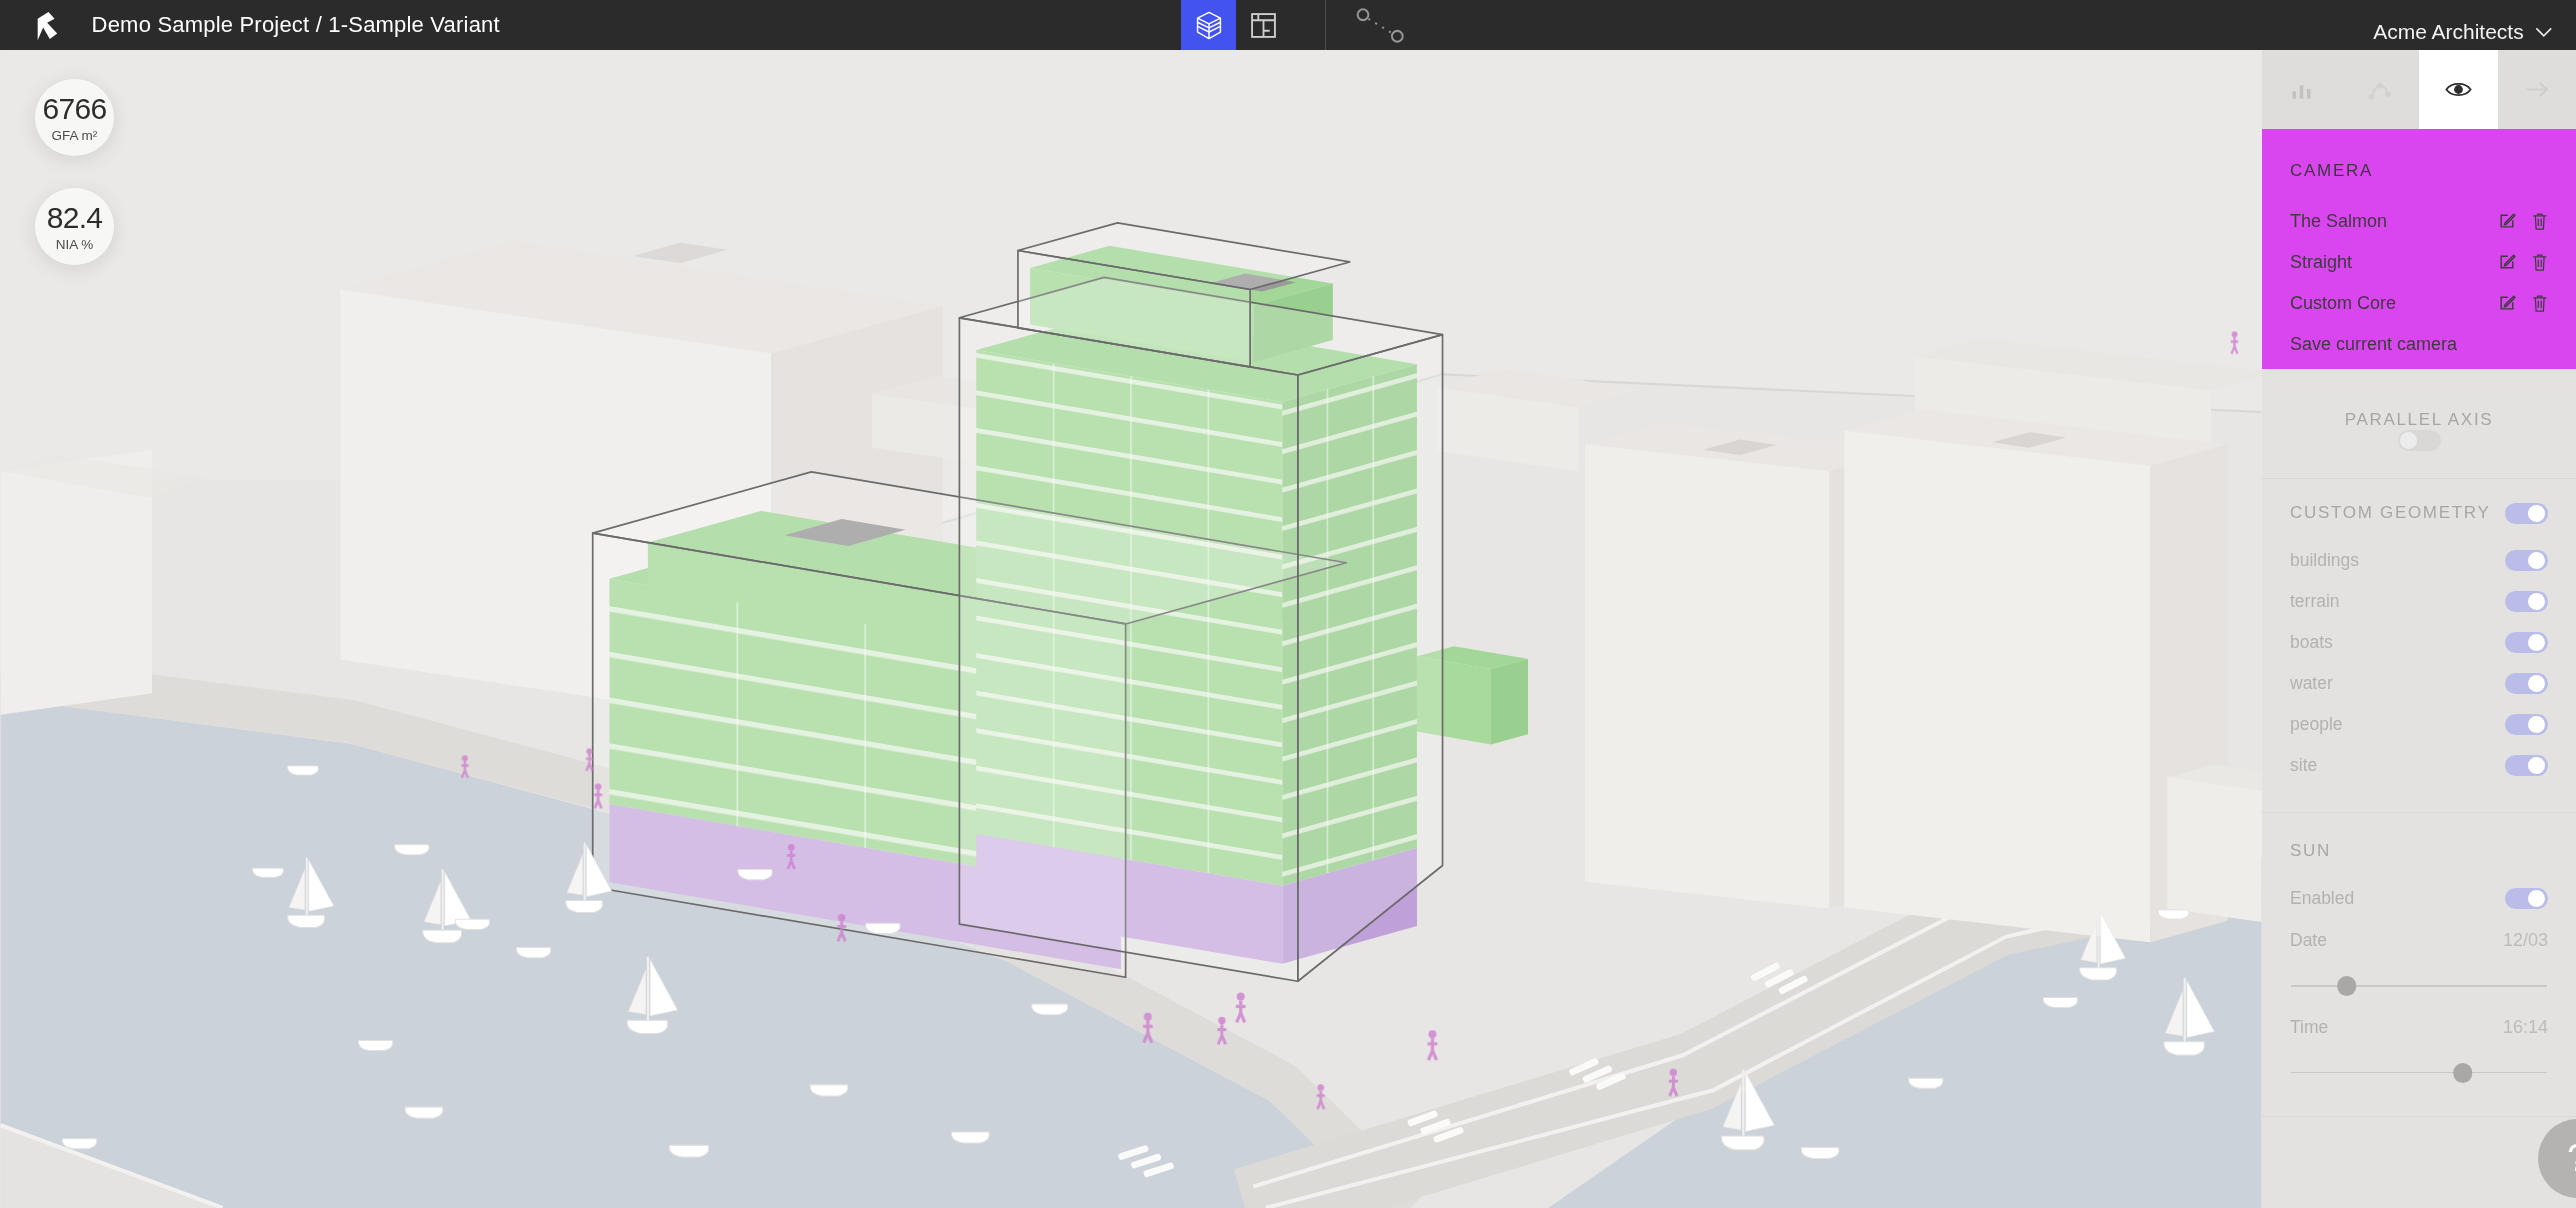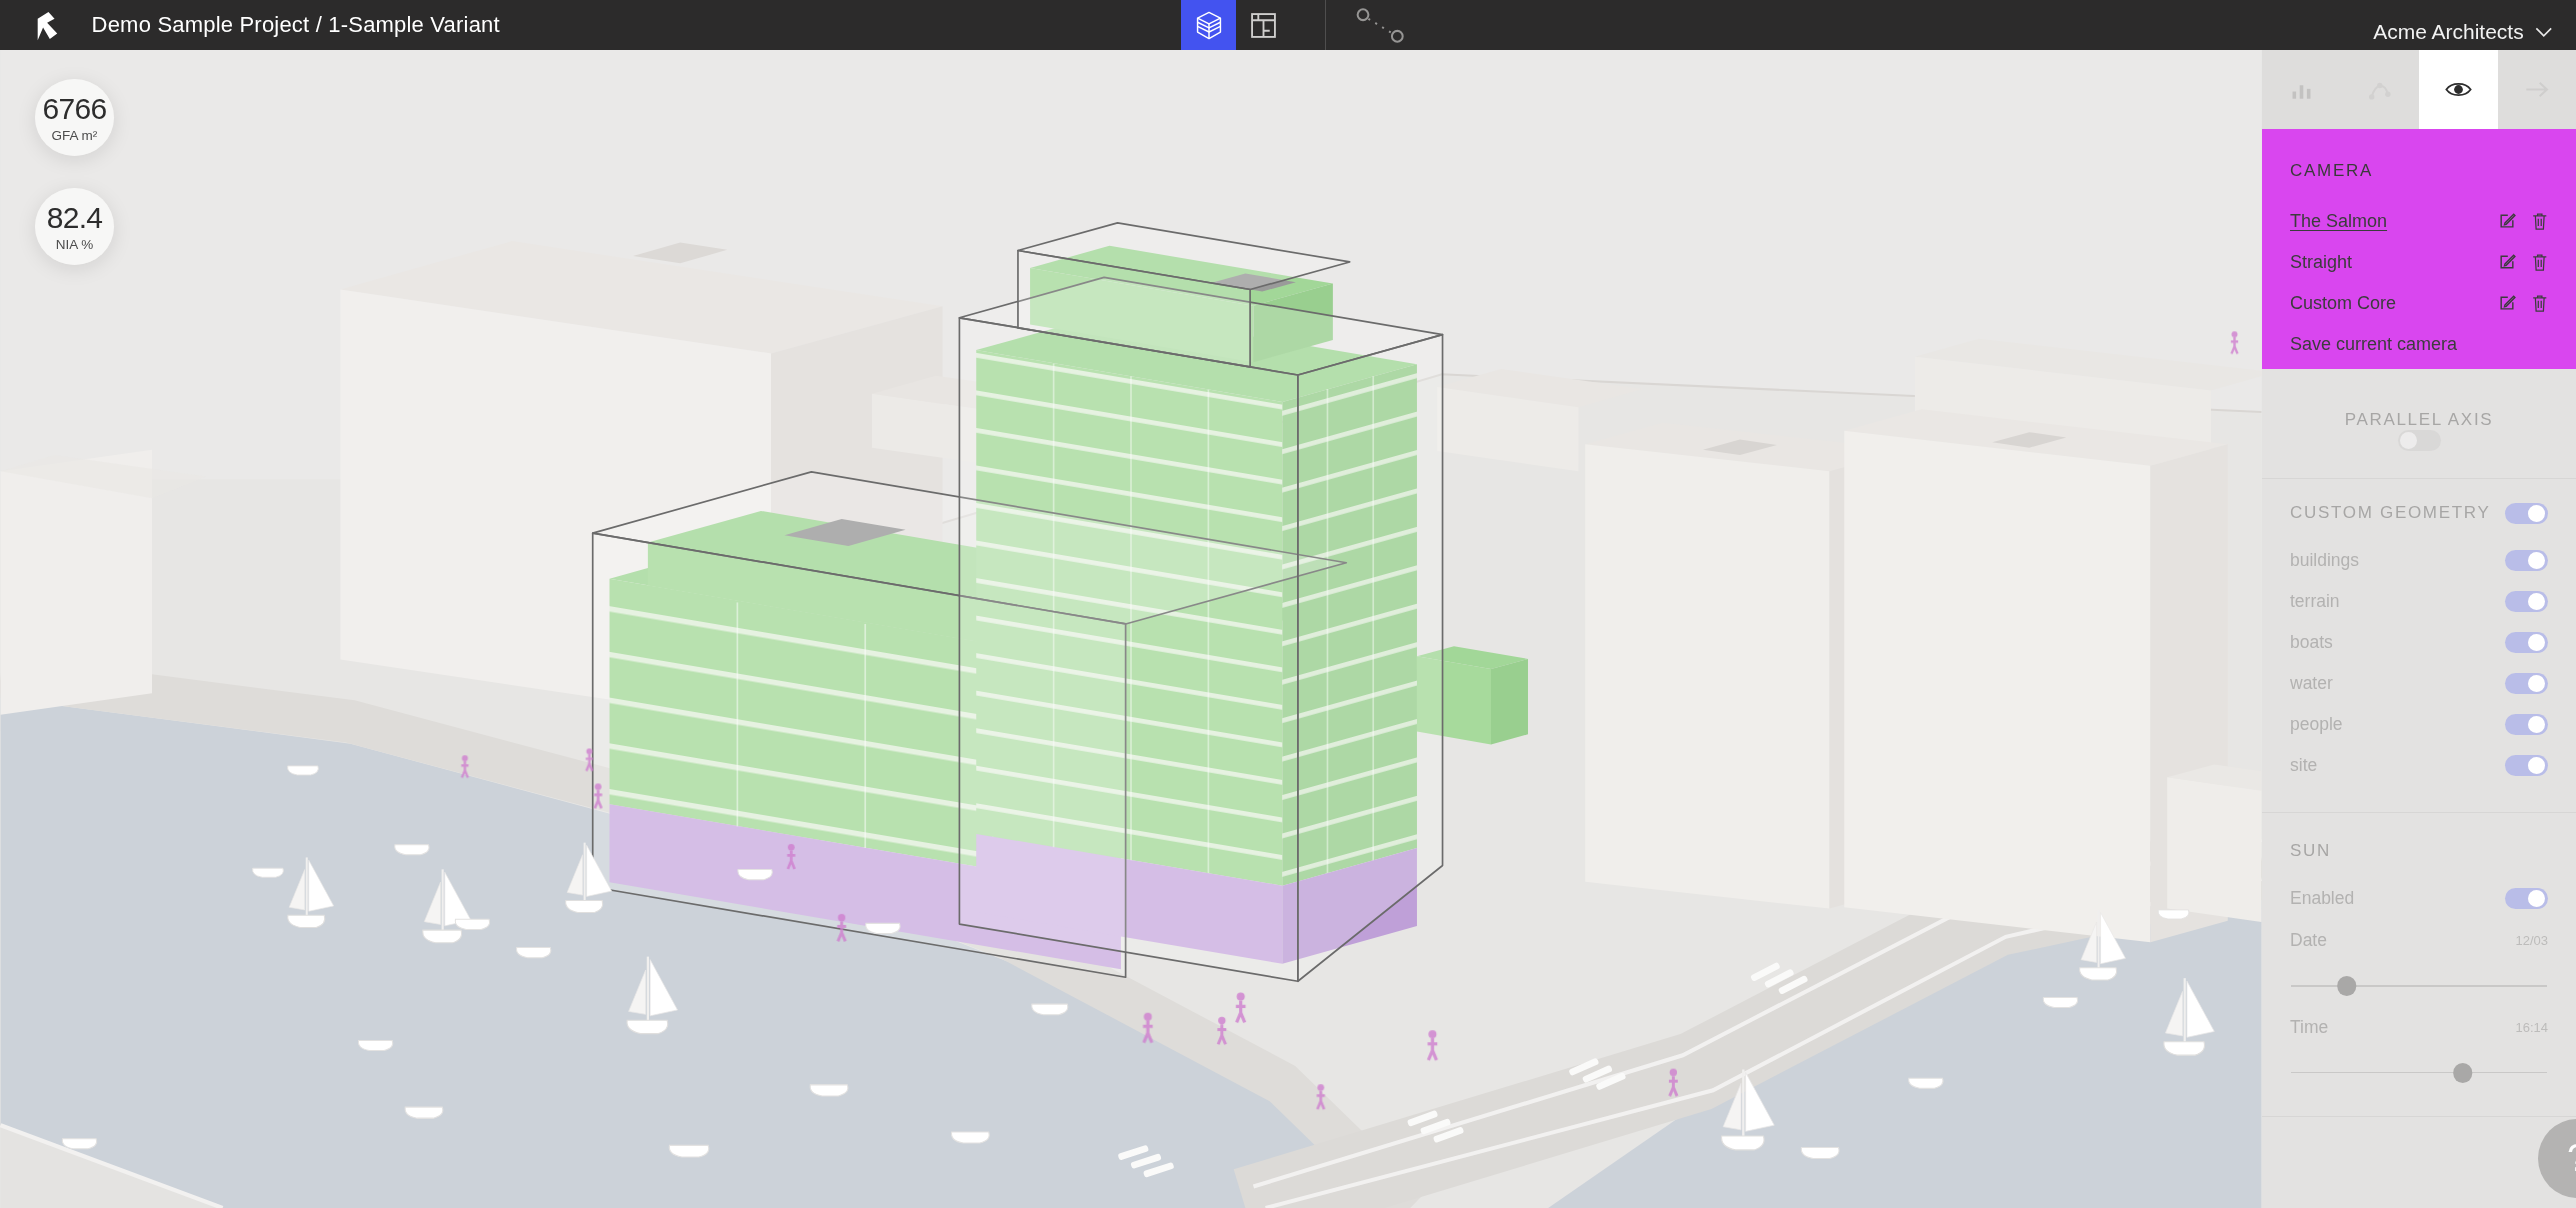--- a/index.html
+++ b/index.html
@@ -28,29 +28,29 @@
   .viewport{position:absolute;left:0;top:50px;width:2262px;height:1158px;}
   
   .panel{position:absolute;left:2262px;top:50px;width:314px;height:1158px;background:#e3e2e1;z-index:8;}
   .tabs{display:grid;grid-template-columns:repeat(4,1fr);height:79px;background:#dedddc;}
   .tab{display:flex;align-items:center;justify-content:center;cursor:pointer;}
   .tab.active{background:#ffffff;}
   .card{background:#d946ef;padding:32px 28px 4px 28px;}
   .card h3{margin:0 0 19.5px 0;font-size:17px;font-weight:400;letter-spacing:1.7px;color:#3a3a3a;}
   .cam-row{height:41px;display:flex;align-items:center;justify-content:space-between;font-size:18px;color:#3c3c3c;}
   .cam-row .lbl{cursor:pointer;}
-  .cam-row .lbl.current{text-decoration:underline;text-underline-offset:3.4px;text-align:center;}
+  .cam-row .lbl.current{text-underline-offset:3.4px;text-align:center;}
   .cam-icons{display:flex;gap:13.5px;align-items:center;}
   .cam-icons svg{cursor:pointer;}
   .save-row{height:41px;display:flex;align-items:center;font-size:18px;color:#3c3c3c;cursor:pointer;}
   .section{padding:0 28px;}
   .row{height:41px;display:flex;align-items:center;justify-content:space-between;}
   .sec-h{font-size:17px;letter-spacing:1.7px;color:#a7a6a5;}
   .lay-lbl{font-size:17.5px;color:#b3b2b1;}
-  .val{font-size:13px;color:#bdbcbb;}
+  .val{font-size:18px;color:#bdbcbb;}
   .div{border:none;border-top:1.3px solid #d7d6d5;margin:0;}
   
   .tg{width:43px;height:21px;border-radius:11.4px;position:relative;flex:none;cursor:pointer;}
   .tg .k{position:absolute;top:2px;width:17px;height:17px;border-radius:50%;background:#ffffff;}
   .tg.on{background:#b9bde8;}.tg.on .k{right:2.7px;}
   .tg.off{background:#d9d8d7;}.tg.off .k{left:2.7px;background:#edecec;}
   
   .slider{position:relative;height:27px;cursor:pointer;}
   .slider .track{position:absolute;left:1.3px;right:1.3px;top:12.8px;height:1.3px;background:#c9c8c7;}
   .slider .knob{position:absolute;top:4px;width:19.5px;height:19.5px;border-radius:50%;background:#a9a8a7;transform:translateX(-50%);}

